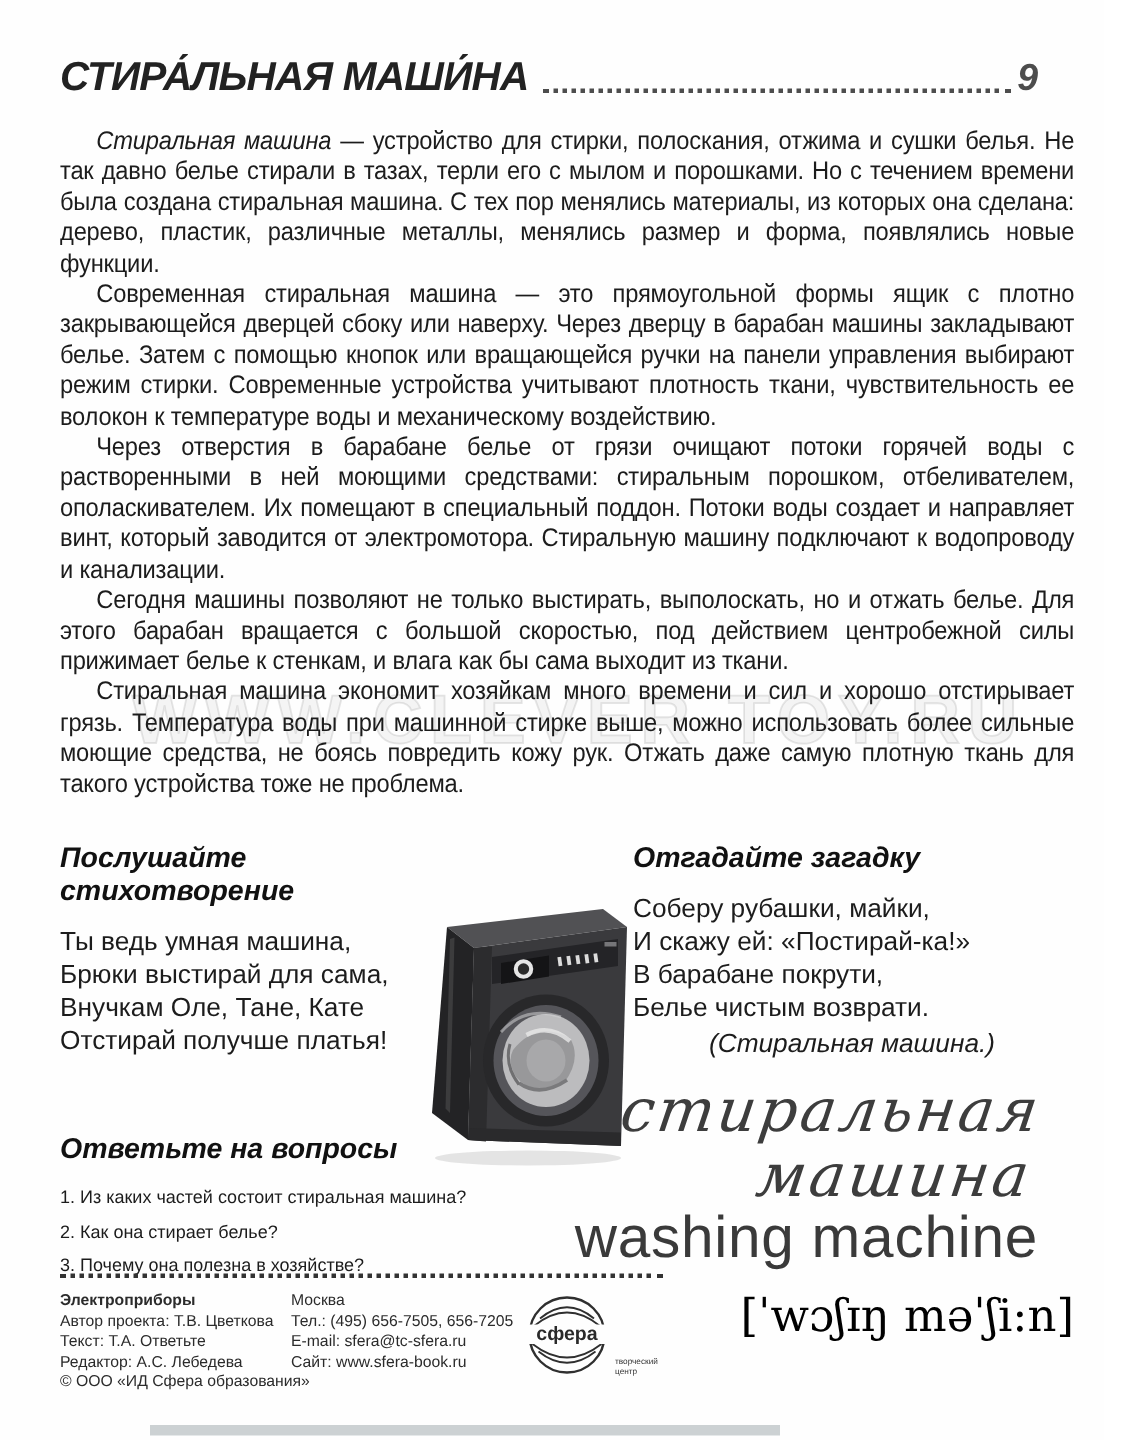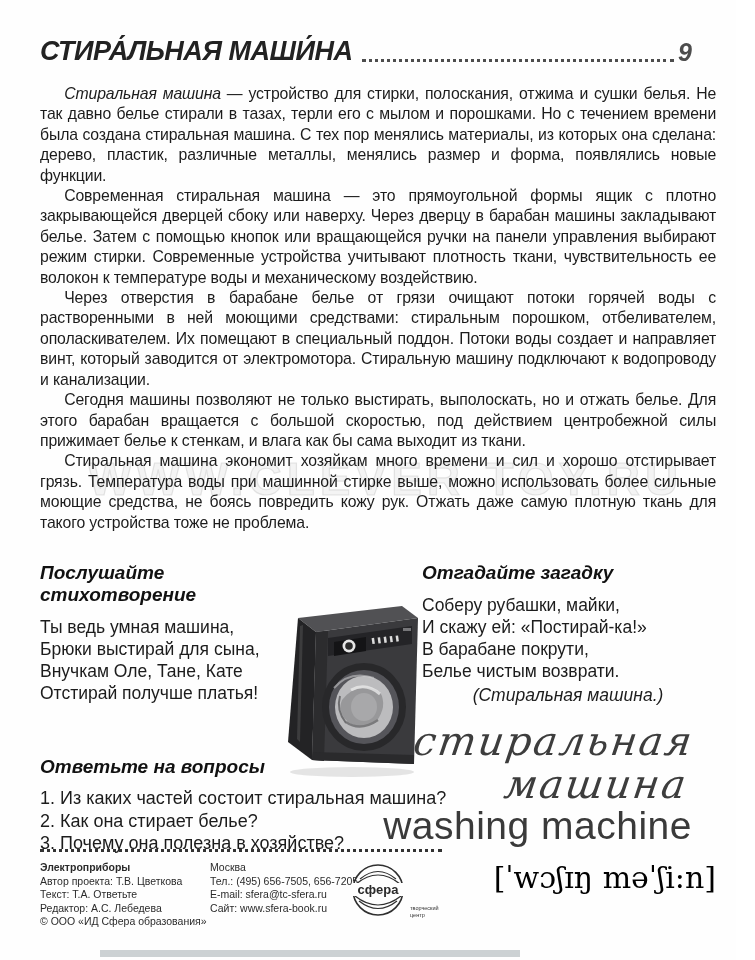--- a/index.html
+++ b/index.html
@@ -38,41 +38,41 @@
   
   .section-heading { font-size:19px; font-weight:bold; font-style:italic; color:#111; }
   .poem { position:absolute; left:40px; top:562px; width:250px; }
   .poem .lines, .riddle .lines { margin-top:10px; font-size:17.5px; line-height:22px; }
   .riddle { position:absolute; left:422px; top:562px; width:292px; }
   .riddle .answer { font-style:italic; text-align:center; margin-top:2px; font-size:17.5px; }
 
   .machine { position:absolute; left:276px; top:592px; width:152px; height:188px; }
 
   .questions { position:absolute; left:40px; top:756px; width:430px; }
-  .questions .items { margin-top:9px; font-size:18px; line-height:22.5px; }
+  .questions .items { margin-top:9px; font-size:12px; line-height:22.5px; }
 
   .dotted-sep { position:absolute; left:40px; top:849px; width:402px; border-top:3px dotted #333; }
 
   
   .cursive {
     position:absolute; right:46px; top:720px; text-align:right;
     font-family:"DejaVu Serif", serif; font-style:italic; font-size:40px; line-height:43px;
     color:#3d3d3d; letter-spacing:2px; transform:skewX(-8deg);
   }
   .english {
     position:absolute; right:44px; top:804px;
     font-size:39px; color:#3a3a3a; letter-spacing:0.5px; white-space:nowrap;
   }
   .transcription {
     position:absolute; right:20px; top:860px;
     font-family:"DejaVu Serif", serif; font-size:30px; color:#000000; white-space:nowrap;
   }
 
   
-  .footer { position:absolute; left:40px; top:861px; display:flex; gap:20px;
+  .footer { position:absolute; left:40px; top:861px; display:flex; gap:4px;
     font-size:10.5px; line-height:13.5px; color:#2b2b2b; }
   .footer .col { width:150px; }
   .footer .col div { white-space:nowrap; }
   .footer .bold { font-weight:bold; }
   .logo { position:absolute; left:350px; top:862px; display:flex; align-items:flex-end; gap:4px; }
   .logo-caption { font-size:5.5px; line-height:6.5px; color:#333; }
 
   .scan-strip { position:absolute; left:100px; top:950px; width:420px; height:7px; background:#ccd1d3; }
 </style>
 </head>
@@ -93,21 +93,21 @@
     <p>Современная стиральная машина — это прямоугольной формы ящик с плотно закрывающейся дверцей сбоку или наверху. Через дверцу в барабан машины закладывают белье. Затем с помощью кнопок или вращающейся ручки на панели управления выбирают режим стирки. Современные устройства учитывают плотность ткани, чувствительность ее волокон к температуре воды и механическому воздействию.</p>
     <p>Через отверстия в барабане белье от грязи очищают потоки горячей воды с растворенными в ней моющими средствами: стиральным порошком, отбеливателем, ополаскивателем. Их помещают в специальный поддон. Потоки воды создает и направляет винт, который заводится от электромотора. Стиральную машину подключают к водопроводу и канализации.</p>
     <p>Сегодня машины позволяют не только выстирать, выполоскать, но и отжать белье. Для этого барабан вращается с большой скоростью, под действием центробежной силы прижимает белье к стенкам, и влага как бы сама выходит из ткани.</p>
     <p>Стиральная машина экономит хозяйкам много времени и сил и хорошо отстирывает грязь. Температура воды при машинной стирке выше, можно использовать более сильные моющие средства, не боясь повредить кожу рук. Отжать даже самую плотную ткань для такого устройства тоже не проблема.</p>
   </div>
 
   <div class="poem">
     <div class="section-heading">Послушайте стихотворение</div>
     <div class="lines">
       <div>Ты ведь умная машина,</div>
-      <div>Брюки выстирай для сына,</div>
+      <div>Брюки выстирай для сама,</div>
       <div>Внучкам Оле, Тане, Кате</div>
       <div>Отстирай получше платья!</div>
     </div>
   </div>
 
   <div class="riddle">
     <div class="section-heading">Отгадайте загадку</div>
     <div class="lines">
       <div>Соберу рубашки, майки,</div>
       <div>И скажу ей: «Постирай-ка!»</div>

